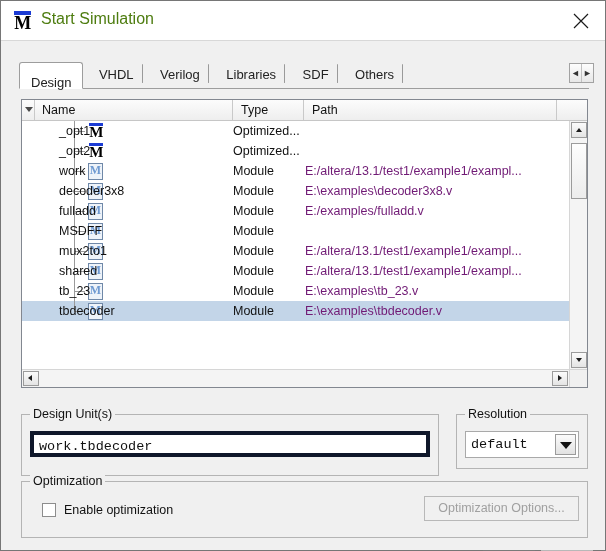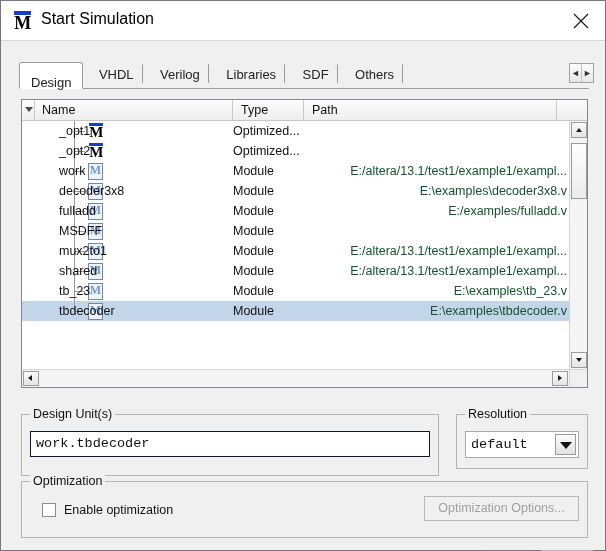--- a/index.html
+++ b/index.html
@@ -41,21 +41,21 @@
     font-weight: bold;
     font-size: 18px;
     line-height: 18px;
     color: #000000;
     text-align: center;
     letter-spacing: -0.5px;
   }
   .title-text {
     position: absolute; left: 40px; top: 9px;
     font-size: 16px;
-    color: #000000;
+    color: #4d7c0f;
     white-space: nowrap;
     font-family: "Liberation Sans", sans-serif;
   }
   .close-btn {
     position: absolute; right: 0px; top: 0px;
     width: 46px; height: 38px;
     cursor: default;
   }
   .close-btn svg { position: absolute; left: 14px; top: 12px; }
 
@@ -176,24 +176,23 @@
   .row.sel { background: #c3d5e8; }
   .cell-name {
     position: absolute; left: 12px; top: 0; width: 198px; height: 20px;
     font-size: 12.5px; color: #111; line-height: 20px;
   }
   .cell-type {
     position: absolute; left: 211px; top: 0; width: 70px; height: 20px;
     font-size: 12.5px; color: #111; line-height: 20px;
   }
   .cell-path {
-    position: absolute; left: 293px; top: 0; width: 252px; height: 20px;
-    font-size: 12.5px; color: #14532d; line-height: 20px;
+    position: absolute; left: 283px; top: 0; width: 252px; height: 20px;
+    font-size: 12.5px; color: #701a75; line-height: 20px;
     overflow: hidden;
-    text-align: right;
   }
   
   .elbow {
     position: absolute; left: 52px; top: 0; width: 14px; height: 20px;
   }
   .elbow .v { position: absolute; left: 0px; top: 0; width: 1px; height: 20px; background: #9a9a9a; }
   .elbow .h { position: absolute; left: 0px; top: 10px; width: 11px; height: 1px; background: #9a9a9a; }
   .row:last-child .elbow .v { height: 11px; }
 
   .ico { position: absolute; left: 66px; top: 2px; width: 17px; height: 17px; }
@@ -303,21 +302,21 @@
   }
 
   #grp-design { left: 20px; top: 373px; width: 418px; height: 62px; }
   #grp-res    { left: 455px; top: 373px; width: 132px; height: 55px; }
   #grp-opt    { left: 20px; top: 440px; width: 567px; height: 57px; }
 
   .textinput {
     position: absolute; left: 8px; top: 16px;
     width: 400px; height: 26px;
     background: #ffffff;
-    border: 1px solid #0f172a;
+    border: 4px solid #0f172a;
     box-sizing: border-box;
     font-family: "Liberation Mono", monospace;
     font-size: 13.5px;
     line-height: 24px;
     padding-left: 5px;
     color: #111;
     overflow: hidden;
     white-space: nowrap;
   }
   .combo {

